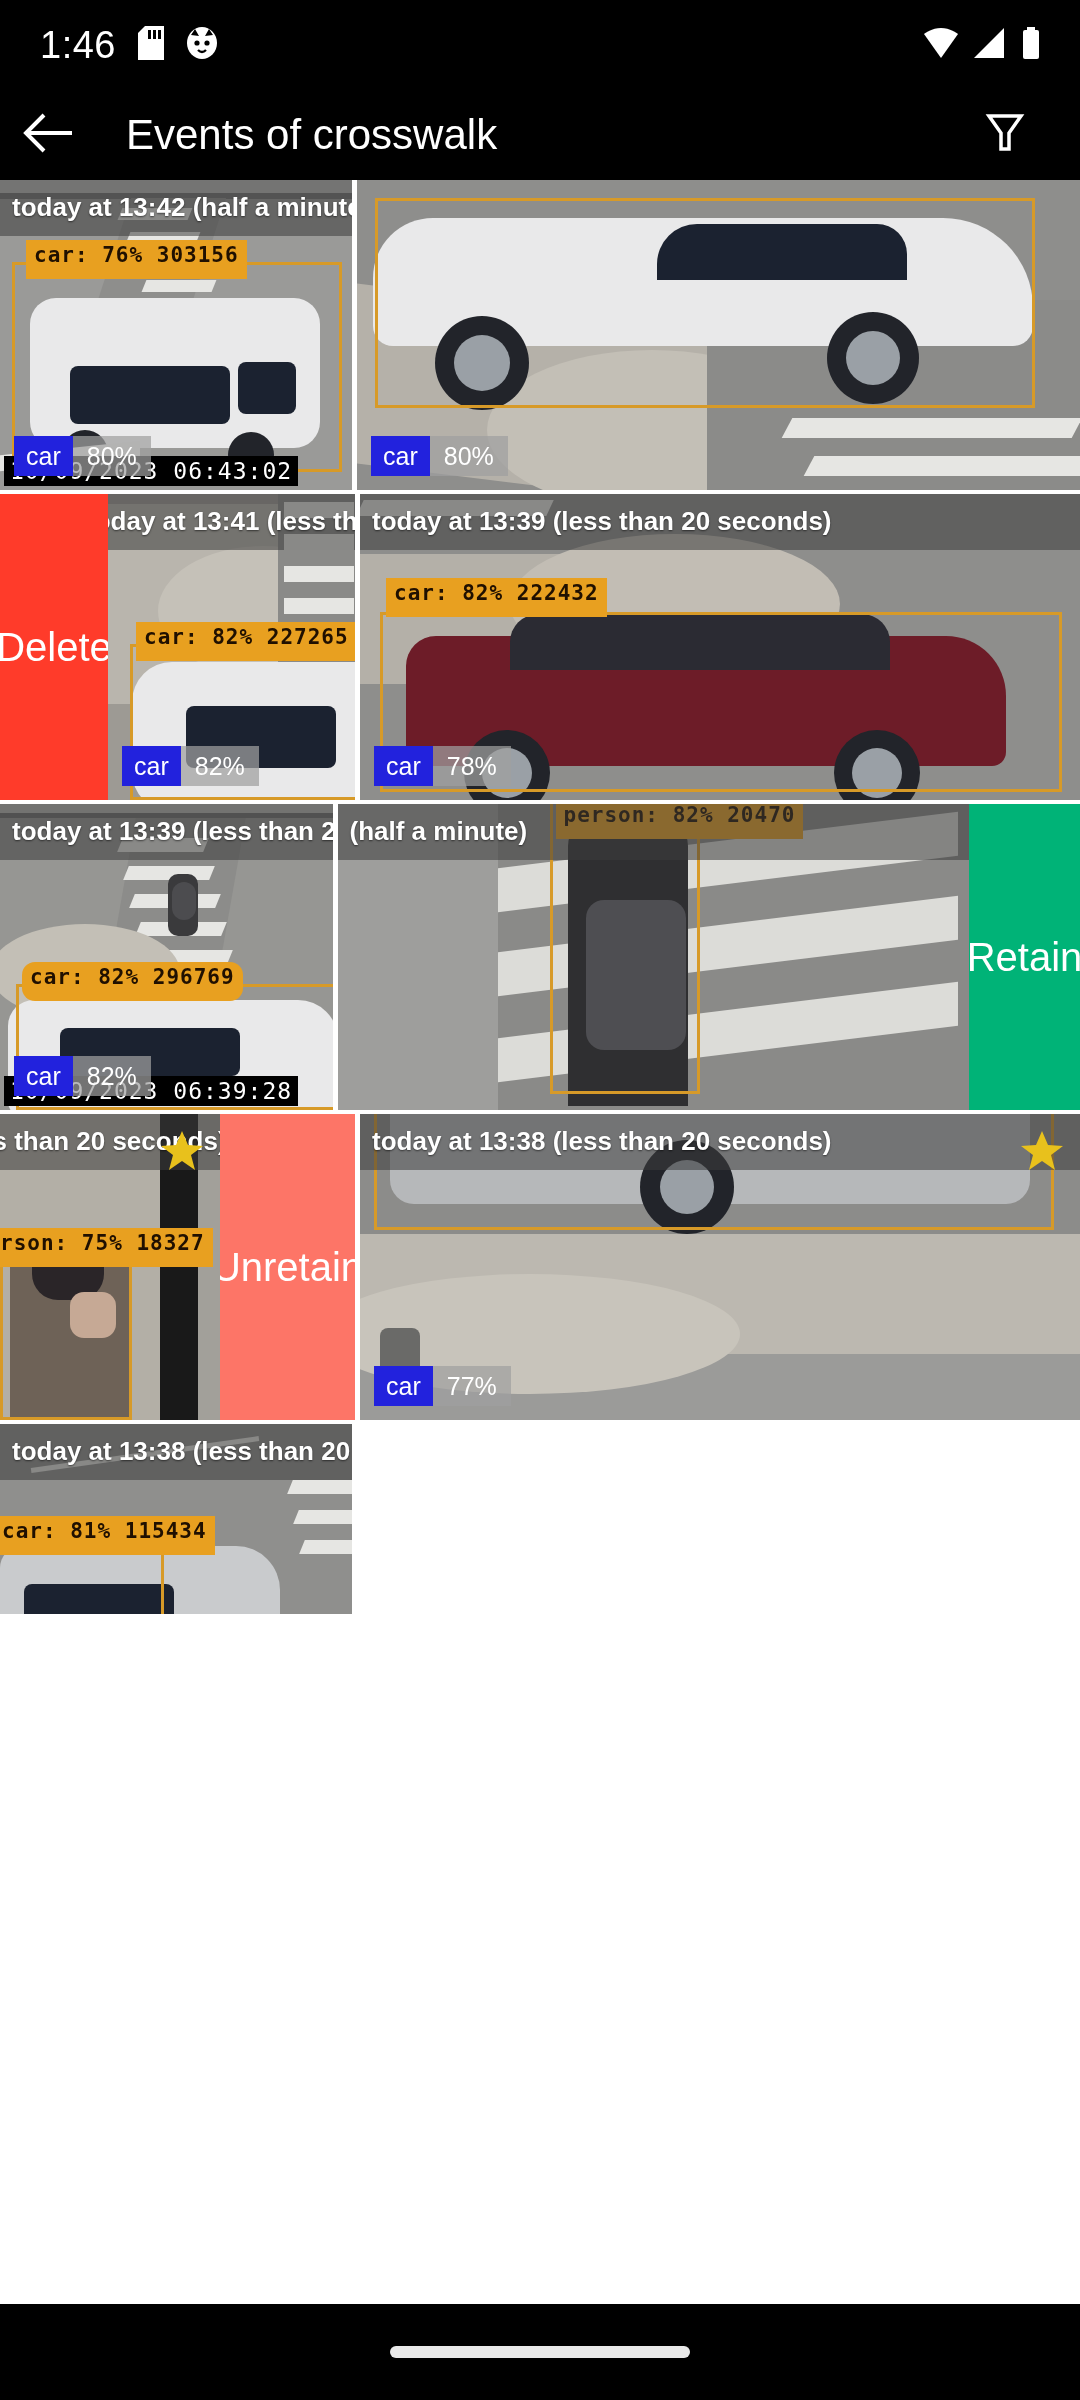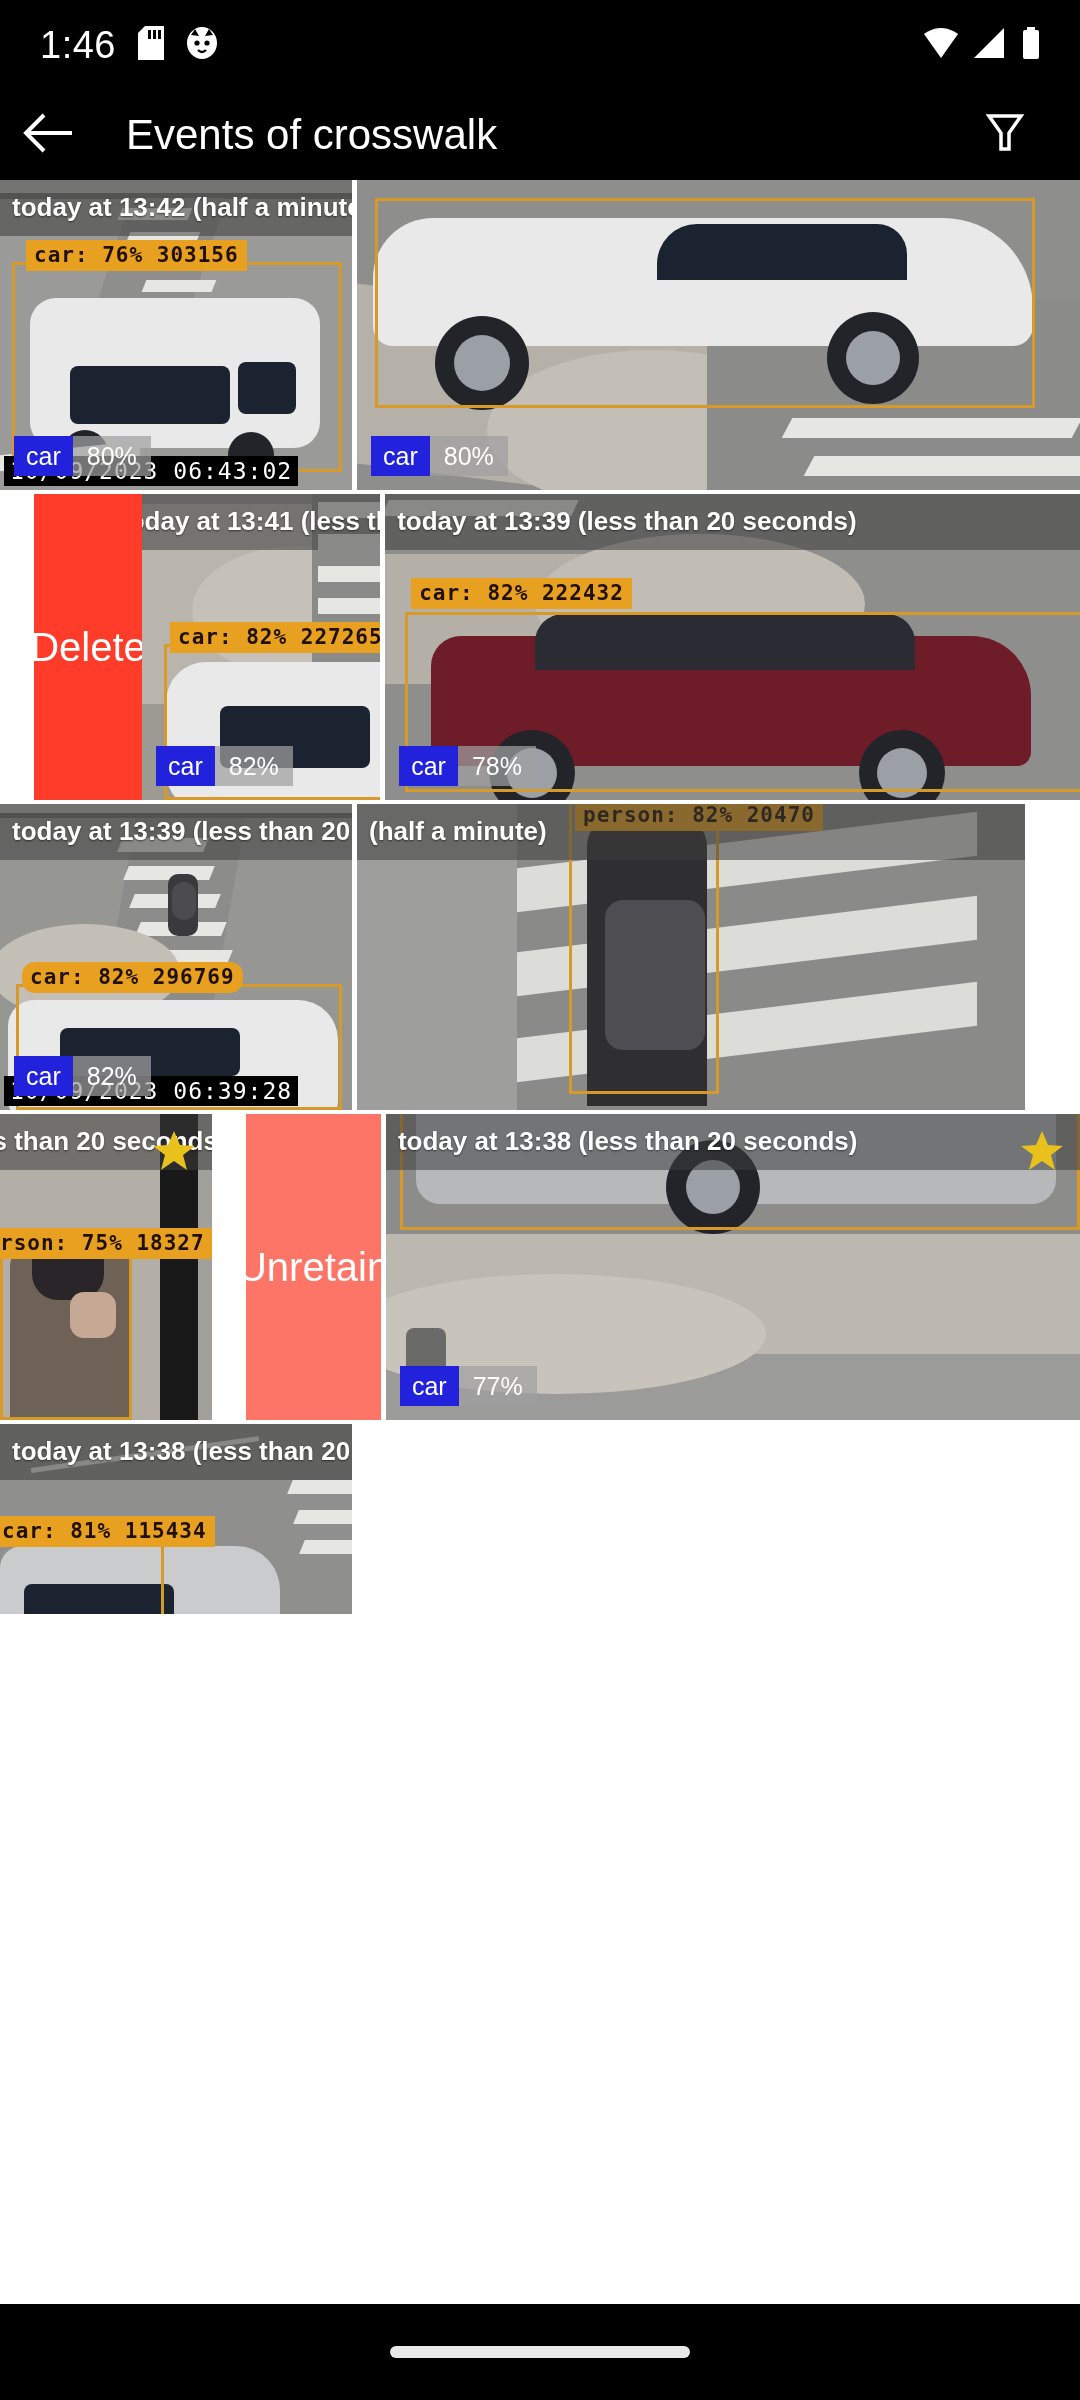--- a/index.html
+++ b/index.html
@@ -37,37 +37,37 @@
     padding:14px 12px 16px 12px; white-space:nowrap; overflow:hidden;
     text-shadow:0 1px 2px rgba(0,0,0,.55);
   }
   .tile .label.shift{ padding-left:0; text-indent:-22px;}
 
   
   .det-box{ position:absolute; border:3px solid #d79a28; }
   .det-tag{
     position:absolute; background:#e8a020; color:#201000;
     font-family:"DejaVu Sans Mono", monospace; font-weight:700;
-    font-size:21px; letter-spacing:1px; padding:3px 8px 4px 8px; white-space:nowrap;
+    font-size:21px; letter-spacing:1px; padding:3px 8px 12px 8px; white-space:nowrap;
   }
   .ts-overlay{
     position:absolute; background:#000; color:#fff;
     font-family:"DejaVu Sans Mono", monospace; font-size:23px;
     letter-spacing:1px; padding:2px 6px; white-space:nowrap;
   }
 
   
   .chip{ position:absolute; left:14px; bottom:14px; display:flex; align-items:stretch; height:40px; }
   .chip .k{ background:#2222dd; color:#fff; font-size:25px; padding:3px 12px; display:flex; align-items:center; }
   .chip .v{ background:rgba(160,160,160,.72); color:#fff; font-size:25px; padding:3px 14px; display:flex; align-items:center; }
 
   .star{ position:absolute; right:16px; top:16px; }
 
   
-  .action{ display:flex; align-items:center; justify-content:center; color:#fff; font-size:40px;margin-left:34px; }
+  .action{ display:flex; align-items:center; justify-content:center; color:#fff; font-size:40px; }
   .action.delete{ background:#ff3b2a; }
   .action.retain{ background:#00b377; }
   .action.unretain{ background:#fd7567; }
 
   
   .scene{ position:absolute; inset:0; }
   .asphalt{ position:absolute; inset:0; background:#8b8b8b; }
   .pave{ position:absolute; background:#b7b3ab; }
   .road{ position:absolute; background:#7b7b7b; }
   .zstripe{ position:absolute; background:#e6e6e3; }
@@ -302,20 +302,23 @@
         <div class="pave" style="left:0;top:0;width:160px;height:306px;background:#9e9e9c;"></div>
         <div class="person" style="left:230px;top:12px;width:120px;height:290px;background:#2f2f31;border-radius:30px 30px 0 0;"></div>
         <div class="pack" style="left:248px;top:96px;width:100px;height:150px;background:#4e4e52;border-radius:18px;"></div>
         <div class="det-box" style="left:212px;top:-10px;width:150px;height:300px;"></div>
         <div class="det-tag" style="left:218px;top:-4px;">person: 82% 20470</div>
       </div>
       <div class="label">(half a minute)</div>
 
     </div>
 
+    <div class="action retain" style="width:111px;height:306px;">
+      <span>Retain</span>
+    </div>
   </div>
 
   <div class="row" style="height:306px;margin-top:4px;">
     <div class="tile" style="width:220px;height:306px;">
       <div class="scene">
         <div class="asphalt" style="background:#a9a59c;"></div>
         <div class="pave" style="left:0;top:0;width:160px;height:306px;background:#b3afa6;"></div>
         <div class="pole" style="left:160px;top:0;width:38px;height:306px;"></div>
         <div class="pave" style="left:198px;top:0;width:24px;height:306px;background:#a2a09a;"></div>
         <div class="person" style="left:10px;top:130px;width:120px;height:180px;background:#6e6257;border-radius:22px 22px 0 0;"></div>

